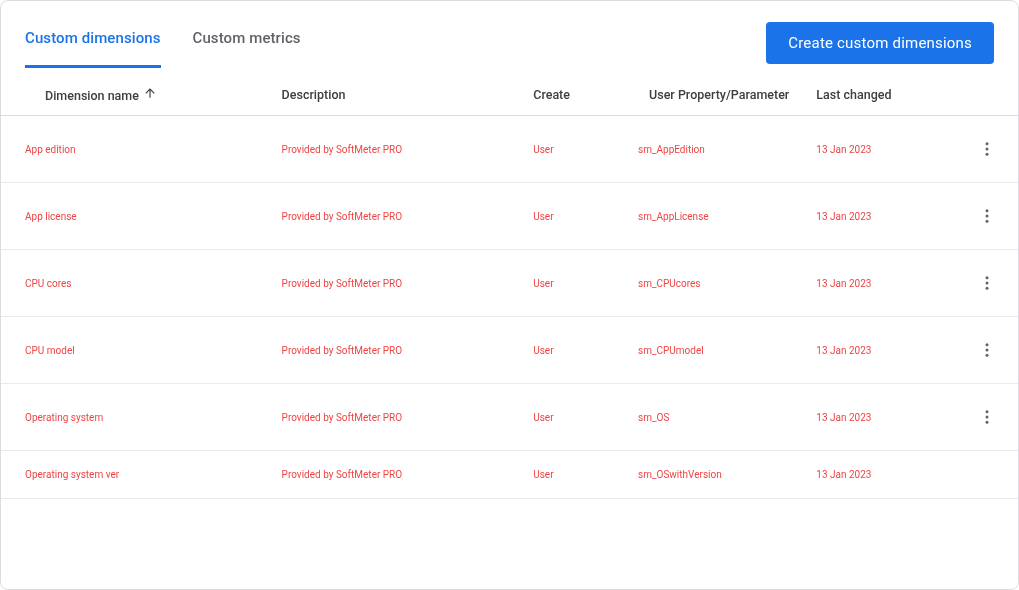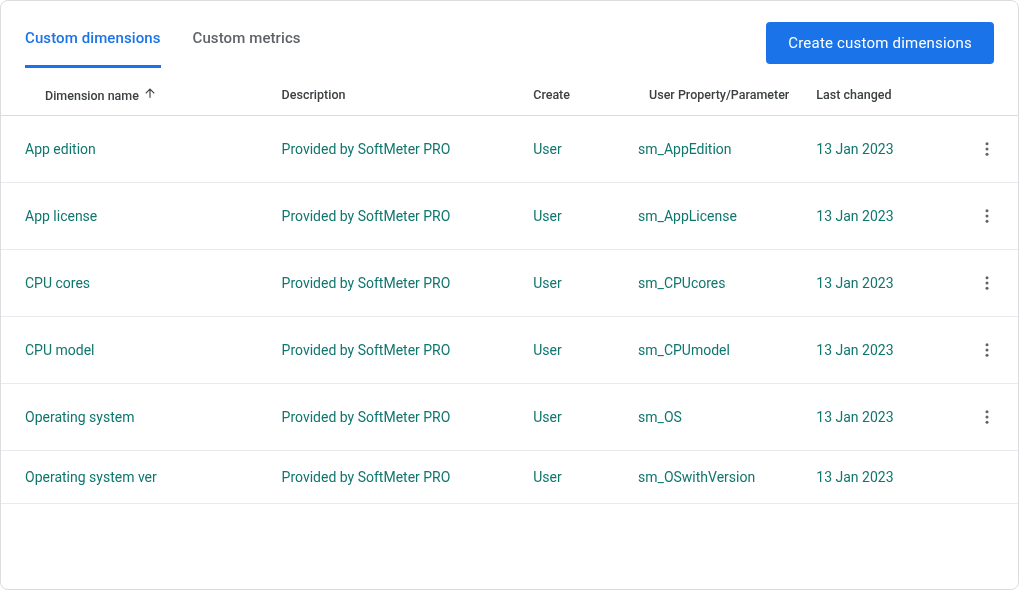--- a/index.html
+++ b/index.html
@@ -83,22 +83,22 @@
     .th-last { width: 140px; }
     .th-actions { width: 60px; }
     .sort-arrow {
       display: inline-block;
       margin-left: 4px;
       vertical-align: middle;
     }
     .table tbody td {
       padding: 18px 8px;
       border-bottom: 1px solid #e8eaed;
-      font-size: 14px;
-      color: #0f766e;
+      font-size: 10px;
+      color: #ef4444;
       vertical-align: middle;
     }
     .table tbody td:first-child {
       padding-left: 24px;
     }
     .td-param {
       word-break: break-word;
     }
     .actions-cell {
       text-align: center;

